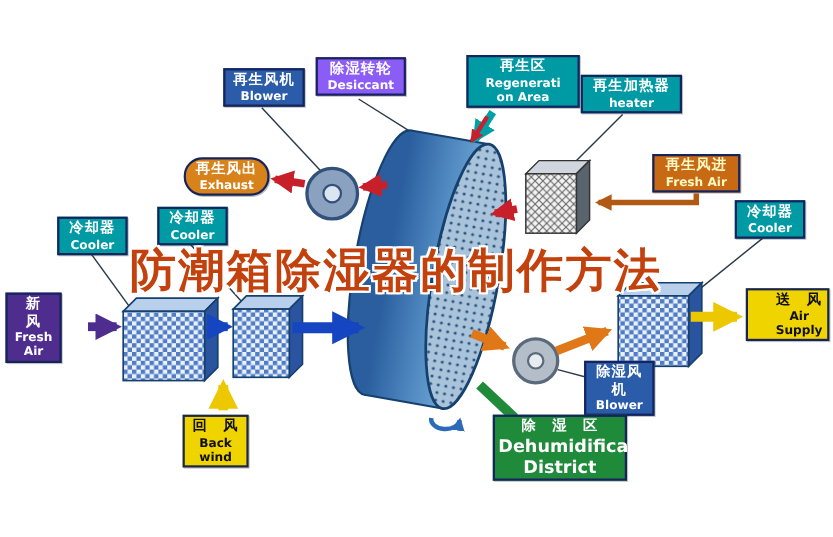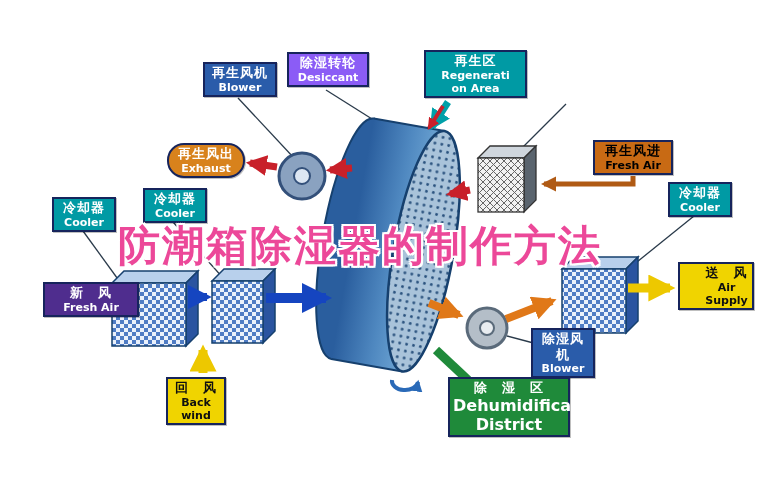--- a/index.html
+++ b/index.html
@@ -8,26 +8,26 @@
   #diagram-svg{position:absolute;left:0;top:0;z-index:1;}
   .lbl{position:absolute;z-index:2;border:2px solid #16245c;box-sizing:border-box;
        text-align:center;font-weight:bold;padding:1px 3px;box-shadow:1px 1px 0 rgba(0,0,0,.25);}
   .lbl .zh{font-size:13px;letter-spacing:1px;line-height:1.2;}
   .lbl .en{font-size:11px;line-height:1.2;}
   .lbl .en.sm{font-size:16px;}
   .c-blue{background:#2a5caa;color:#fff;}
   .c-slate{background:#8b5cf6;color:#fff;}
   .c-teal{background:#009aa4;color:#fff;}
   .c-orange{background:#d8821c;color:#fff;}
-  .c-orange2{background:#c86a14;color:#000000;}
+  .c-orange2{background:#c86a14;color:#fef9c3;}
   .c-purple{background:#4f2d8e;color:#fff;}
   .c-yellow{background:#f0d400;color:#101010;}
   .c-green{background:#1f8a3a;color:#fff;}
   .title{position:absolute;left:118px;top:218px;z-index:3;white-space:nowrap;
-         font-size:42px;font-weight:bold;letter-spacing:2px;color:#ec4899;
+         font-size:42px;font-weight:bold;letter-spacing:2px;color:#c2410c;
          text-shadow:-2px -2px 0 #fff,2px -2px 0 #fff,-2px 2px 0 #fff,2px 2px 0 #fff,
                      0 -2px 0 #fff,0 2px 0 #fff,-2px 0 0 #fff,2px 0 0 #fff;text-align:right;}
 </style>
 </head>
 <body>
 
 <div id="stage">
 
   <svg id="diagram-svg" width="757" height="488" viewBox="0 0 757 488">
     <defs>
@@ -153,20 +153,24 @@
     <div class="zh">除湿转轮</div>
     <div class="en">Desiccant</div>
   </div>
 
   <div class="lbl c-teal" style="left:424px;top:50px;width:103px;">
     <div class="zh">再生区</div>
     <div class="en">Regenerati</div>
     <div class="en">on Area</div>
   </div>
 
+  <div class="lbl c-teal" style="left:528px;top:68px;width:92px;">
+    <div class="zh">再生加热器</div>
+    <div class="en">heater</div>
+  </div>
 
   <div class="lbl c-orange" style="left:167px;top:143px;width:78px;border-radius:17px;">
     <div class="zh">再生风出</div>
     <div class="en">Exhaust</div>
   </div>
 
   <div class="lbl c-orange2" style="left:593px;top:140px;width:80px;">
     <div class="zh">再生风进</div>
     <div class="en">Fresh Air</div>
   </div>
@@ -179,21 +183,21 @@
   <div class="lbl c-teal" style="left:143px;top:188px;width:64px;">
     <div class="zh">冷却器</div>
     <div class="en">Cooler</div>
   </div>
 
   <div class="lbl c-teal" style="left:668px;top:182px;width:64px;">
     <div class="zh">冷却器</div>
     <div class="en">Cooler</div>
   </div>
 
-  <div class="lbl c-purple" style="left:5px;top:282px;width:96px;margin-left:38px;">
+  <div class="lbl c-purple" style="left:5px;top:266px;width:51px;">
     <div class="zh">新　风</div>
     <div class="en">Fresh Air</div>
   </div>
 
   <div class="lbl c-yellow" style="left:678px;top:262px;width:76px;padding-left:24px;">
     <div class="zh">送　风</div>
     <div class="en">Air Supply</div>
   </div>
 
   <div class="lbl c-yellow" style="left:166px;top:377px;width:60px;">

